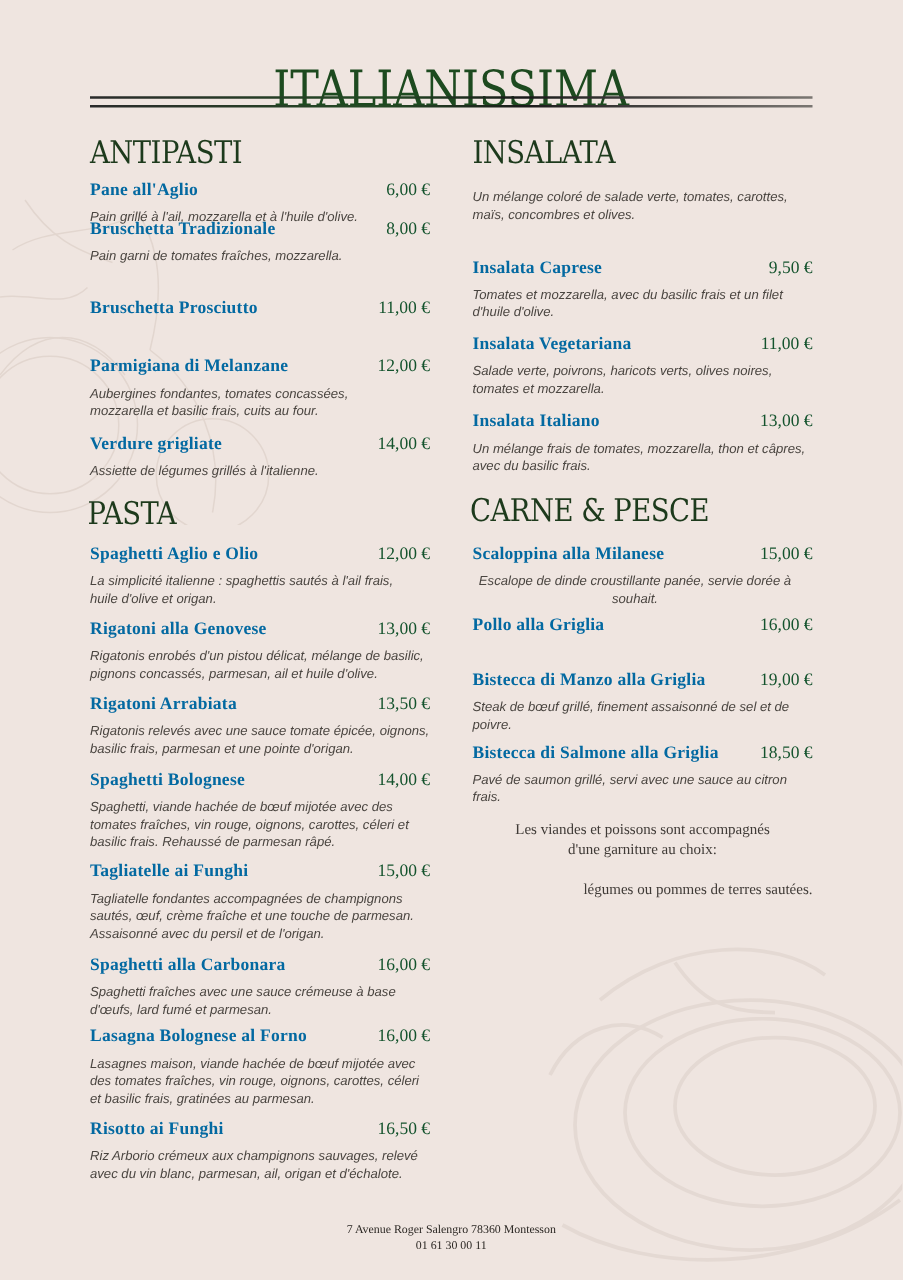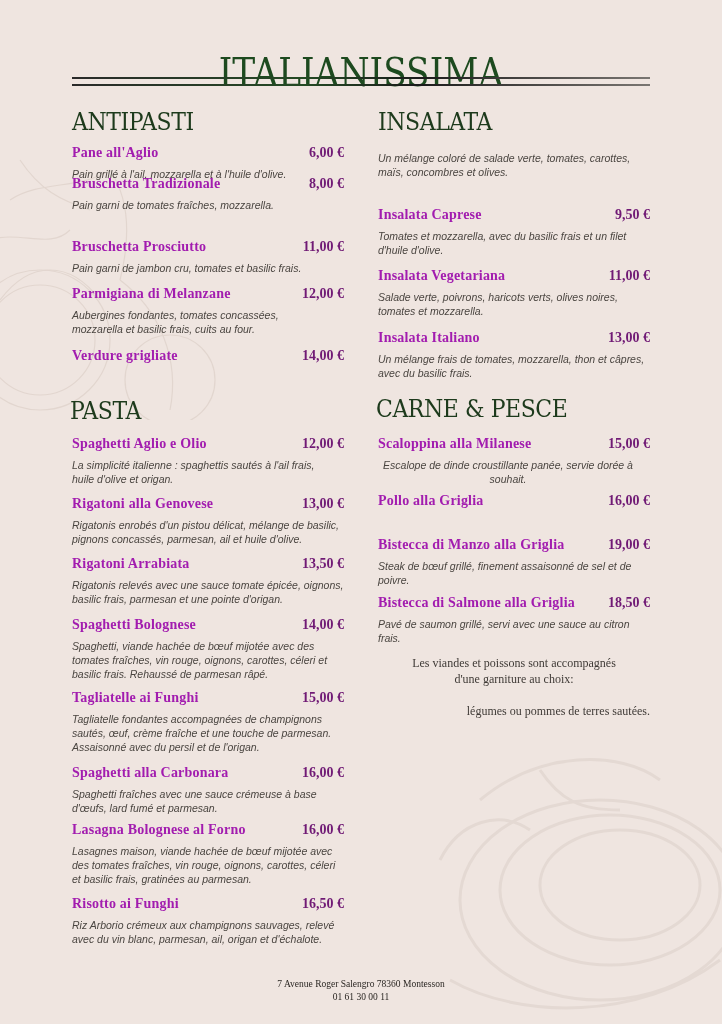--- a/index.html
+++ b/index.html
@@ -25,22 +25,22 @@
     .col.right { left: 378px; }
     .section { position: absolute; left: 0; width: 272px; }
     .section-title {
       font-family: "DejaVu Serif", "Liberation Serif", serif;
       font-size: 25px; color: #1d3a1c; margin: 0; line-height: 28px;
       transform: scaleX(0.88); transform-origin: left; white-space: nowrap;
       font-weight: normal; letter-spacing: -0.5px;
     }
     .item { position: absolute; left: 0; width: 272px; }
     .item-head { display: flex; justify-content: space-between; align-items: baseline; }
-    .item-name { font-size: 14px; color: #a21caf; font-weight: bold; font-family: "Liberation Serif", serif; letter-spacing: 0.2px; }
-    .item-price { font-size: 14px; color: #701a75; font-weight: bold; font-family: "Liberation Serif", serif; }
+    .item-name { font-size: 14px; color: #0369a1; font-weight: bold; font-family: "Liberation Serif", serif; letter-spacing: 0.2px; }
+    .item-price { font-size: 14px; color: #14532d; font-weight: normal; font-family: "Liberation Serif", serif; }
     .item-desc { font-size: 10.5px; font-style: italic; color: #4a4540; line-height: 14px; margin-top: 6px; font-family: Liberation Sans, sans-serif; }
     .note { position: absolute; left: 378px; width: 272px; text-align: center; font-size: 12px; color: #3f3a36; line-height: 16px; font-family: "Liberation Serif", serif; }
     .footer { position: absolute; left: 0; right: 0; top: 978px; text-align: center; font-size: 9.5px; color: #2a2622; line-height: 13px; font-family: "Liberation Serif", serif; }
   </style>
 </head>
 <body>
 
 <svg class="bg-art" style="left:-20px; top:140px;" width="260" height="280" viewBox="0 0 260 280">
   <g fill="none" stroke="#e2d6cf" stroke-width="1.2">
     <circle cx="60" cy="200" r="70"></circle>
@@ -87,34 +87,34 @@
         <span class="item-name">Bruschetta Tradizionale</span>
         <span class="item-price">8,00 €</span>
       </div>
     <div class="item-desc">Pain garni de tomates fraîches, mozzarella.</div>
   </div>
   <div class="item" style="top:239px;">
     <div class="item-head">
         <span class="item-name">Bruschetta Prosciutto</span>
         <span class="item-price">11,00 €</span>
       </div>
-    <div class="item-desc">Pain garni de jambon cru, tomates et basilic frais.</div>
   </div>
   <div class="item" style="top:286px;">
     <div class="item-head">
         <span class="item-name">Parmigiana di Melanzane</span>
         <span class="item-price">12,00 €</span>
       </div>
     <div class="item-desc" style="width:220px;">Aubergines fondantes, tomates concassées, mozzarella et basilic frais, cuits au four.</div>
   </div>
   <div class="item" style="top:348px;">
     <div class="item-head">
         <span class="item-name">Verdure grigliate</span>
         <span class="item-price">14,00 €</span>
       </div>
+    <div class="item-desc">Assiette de légumes grillés à l'italienne.</div>
   </div>
 
   <div class="section" style="top:397px; left:-2px;">
     <h2 class="section-title">PASTA</h2>
   </div>
   <div class="item" style="top:436px;">
     <div class="item-head">
         <span class="item-name">Spaghetti Aglio e Olio</span>
         <span class="item-price">12,00 €</span>
       </div>

